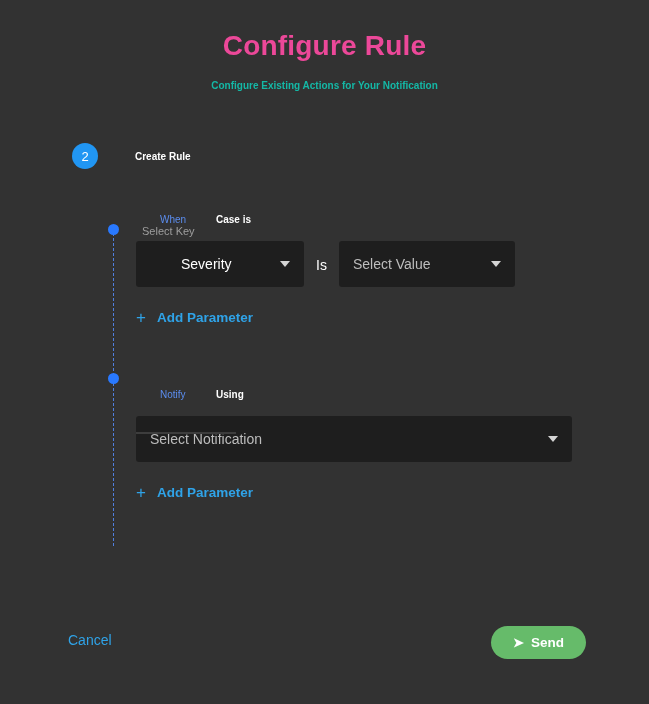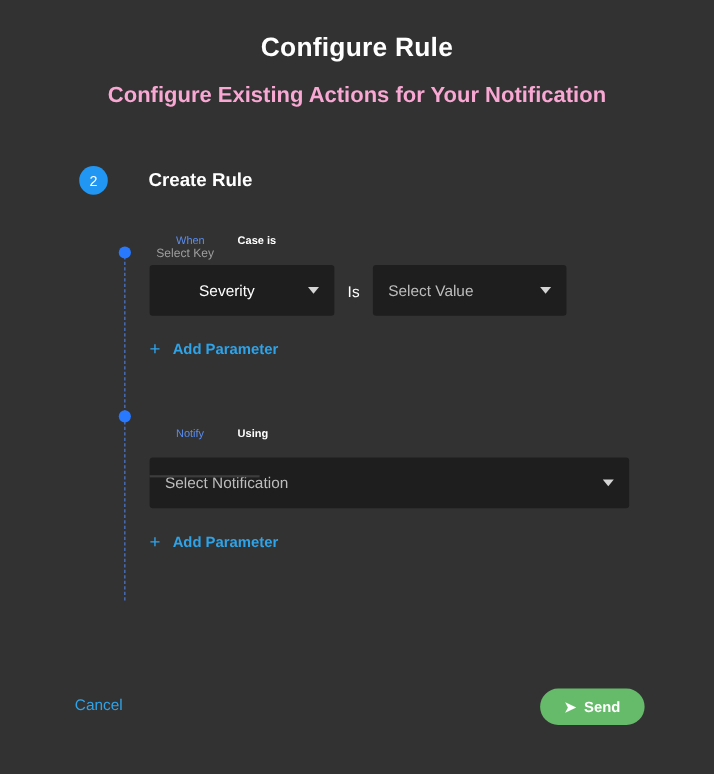--- a/index.html
+++ b/index.html
@@ -19,30 +19,30 @@
     width: 649px;
     height: 704px;
     position: relative;
     background: #323232;
   }
   .header {
     padding-top: 30px;
     text-align: center;
   }
   .title {
-    font-size: 24px;
+    font-size: 28px;
     font-weight: bold;
     letter-spacing: 0.2px;
-    color: #ffffff;
+    color: #ec4899;
     margin: 0;
   }
   .subtitle {
-    font-size: 20px;
-    font-weight: bold;
-    color: #f9a8d4;
+    font-size: 10px;
+    font-weight: bold;
+    color: #14b8a6;
     margin: 18px 0 0 0;
   }
   .step-row {
     display: flex;
     align-items: center;
     margin: 52px 0 0 72px;
   }
   .step-badge {
     width: 26px;
     height: 26px;
@@ -50,21 +50,21 @@
     background: #2196f3;
     color: #ffffff;
     font-size: 13px;
     display: flex;
     align-items: center;
     justify-content: center;
     font-weight: normal;
   }
   .step-label {
     margin-left: 37px;
-    font-size: 17px;
+    font-size: 10px;
     font-weight: bold;
     color: #ffffff;
   }
   .timeline {
     position: absolute;
     left: 113px;
     top: 228px;
     width: 1px;
     height: 318px;
     border-left: 1px dashed #4f7fe0;

